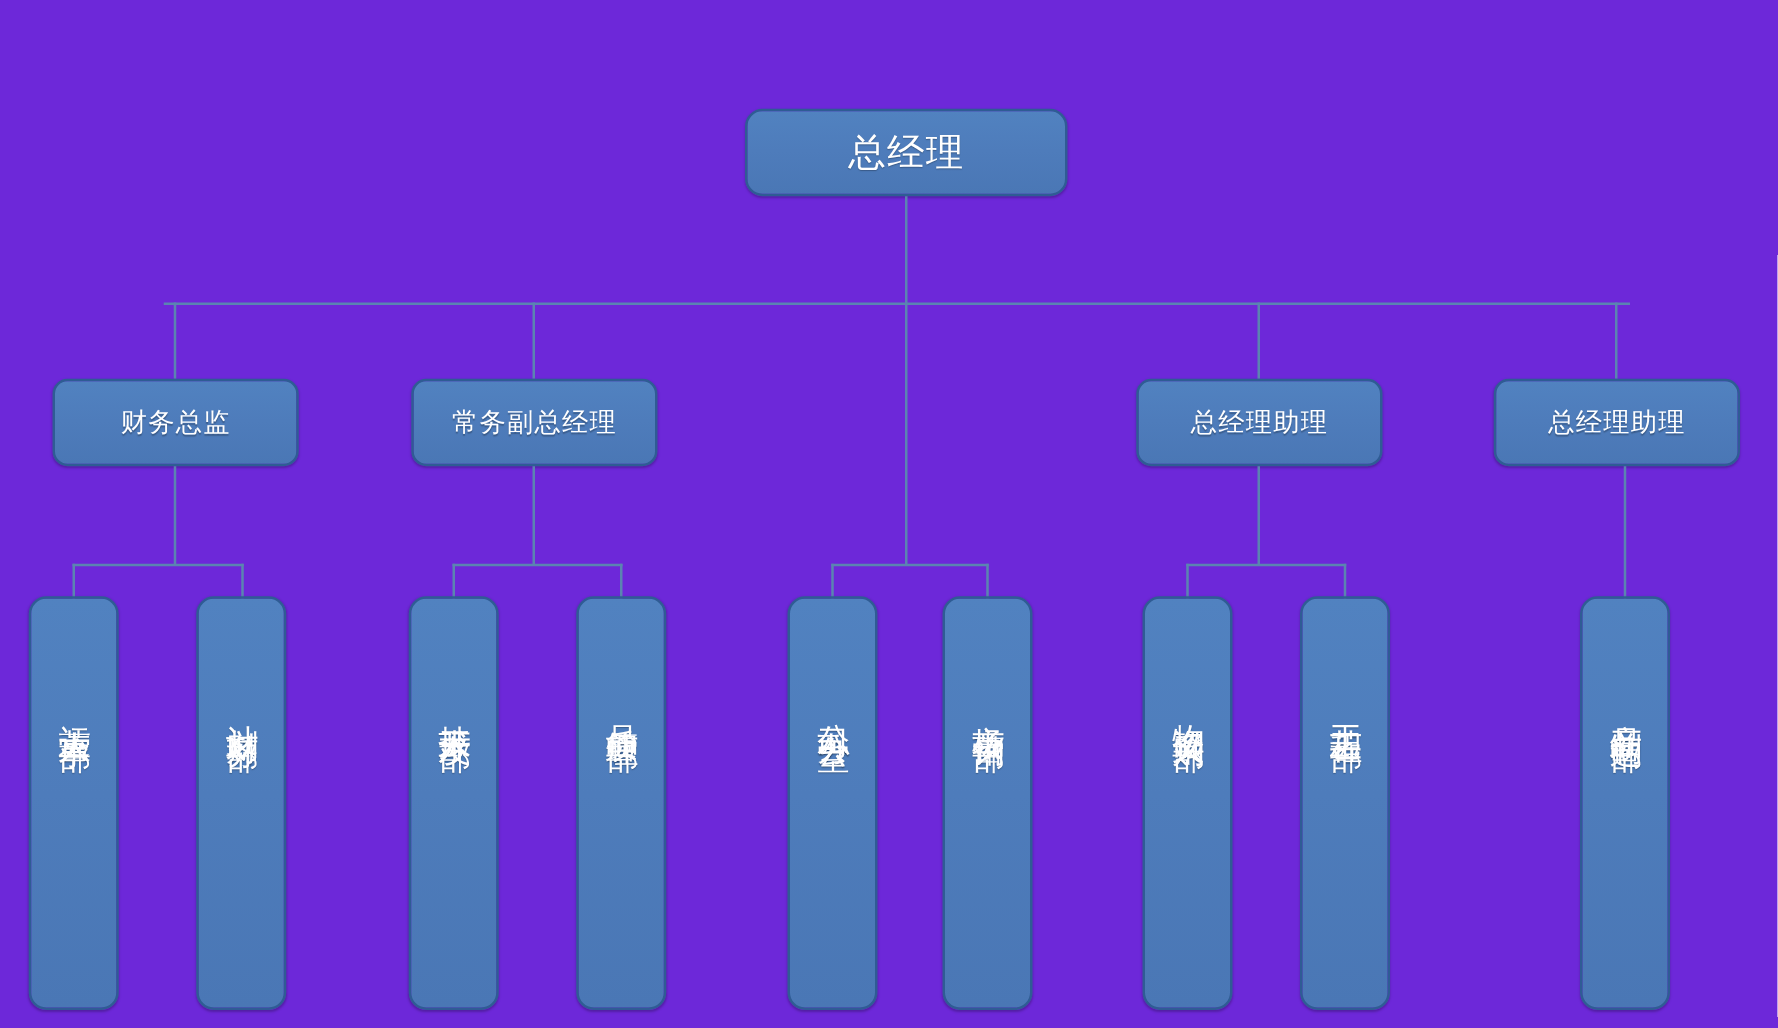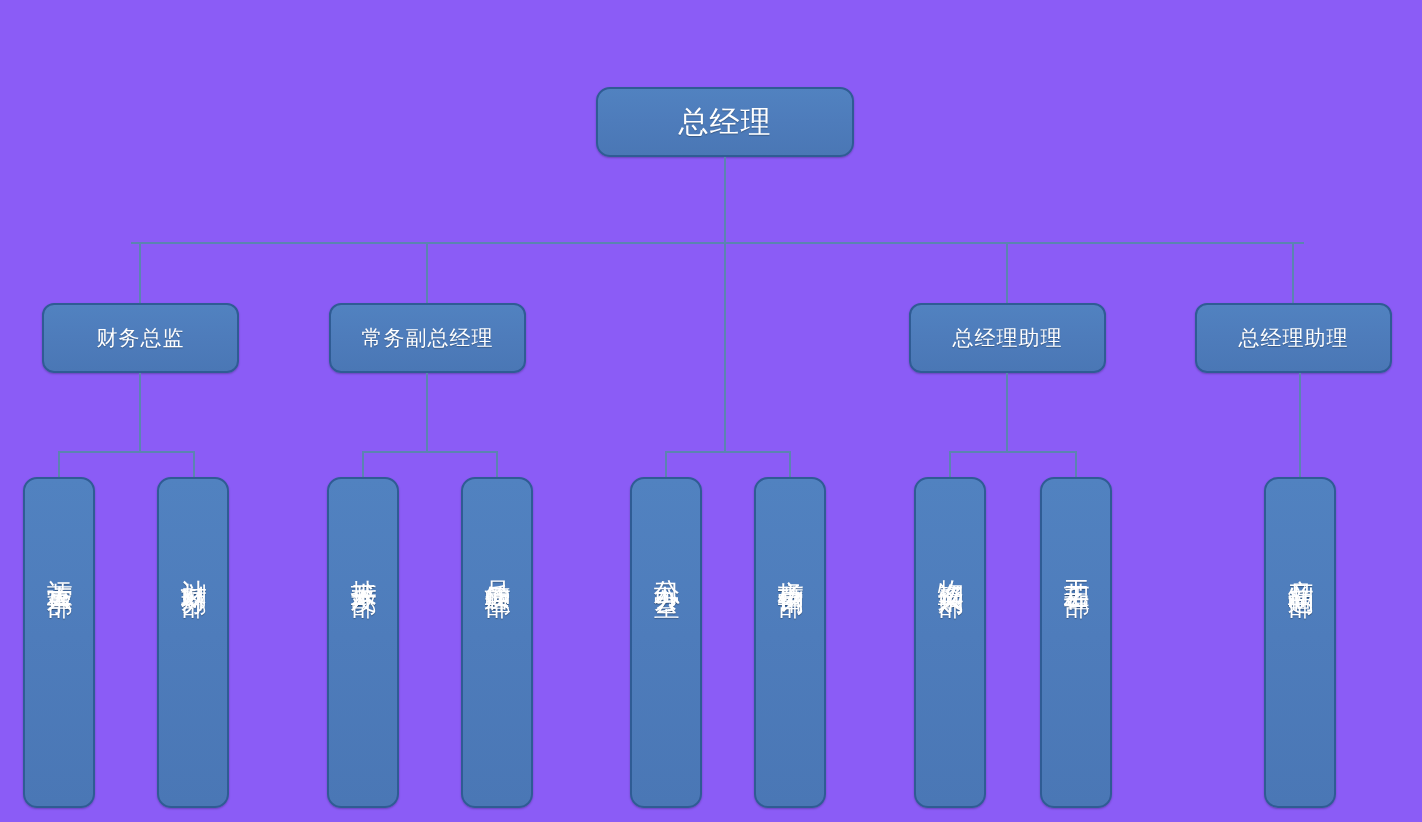--- a/index.html
+++ b/index.html
@@ -8,21 +8,21 @@
     padding: 0;
     background: #ffffff;
   }
   body {
     font-family: "Liberation Serif", "DejaVu Serif", serif;
   }
   #chart-canvas {
     position: relative;
     width: 1422px;
     height: 822px;
-    background: #8b5cf6;
+    background: #6d28d9;
     overflow: hidden;
   }
   
   .conn {
     position: absolute;
     background: #5b84b1;
   }
   .conn-v { width: 2px; }
   .conn-h { height: 2px; }
 

